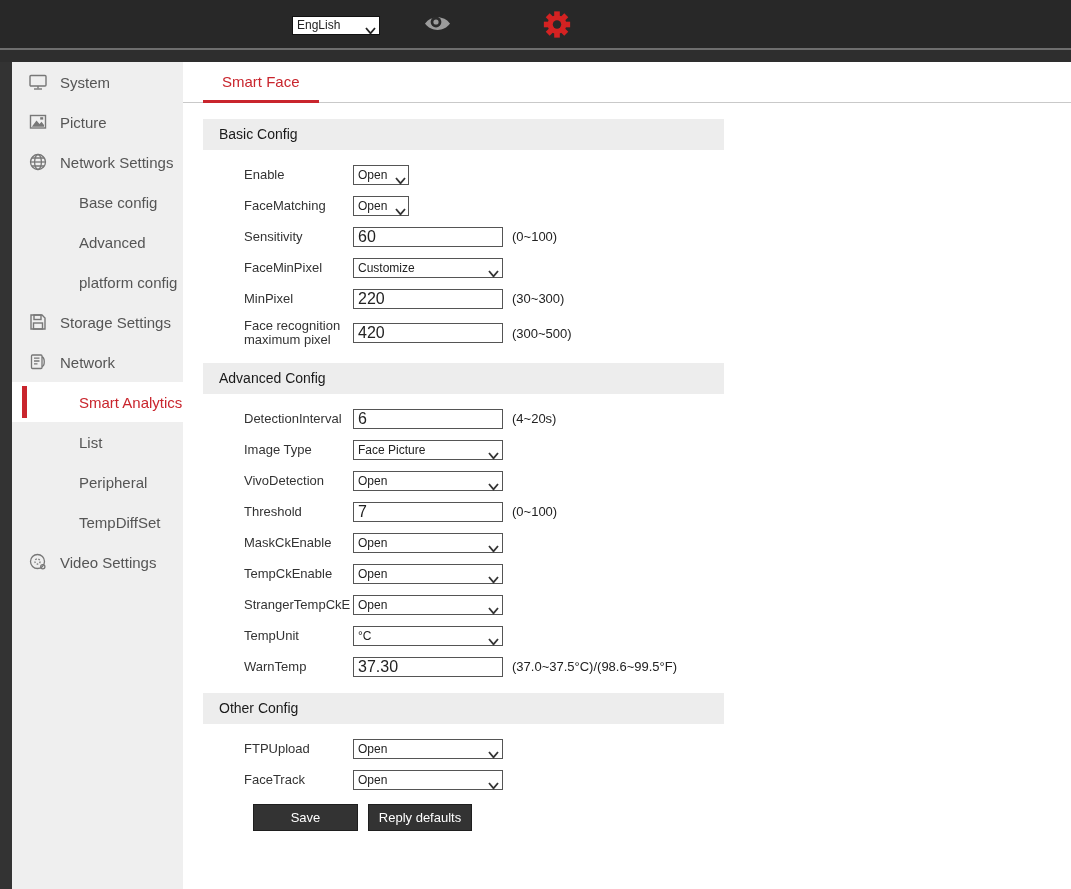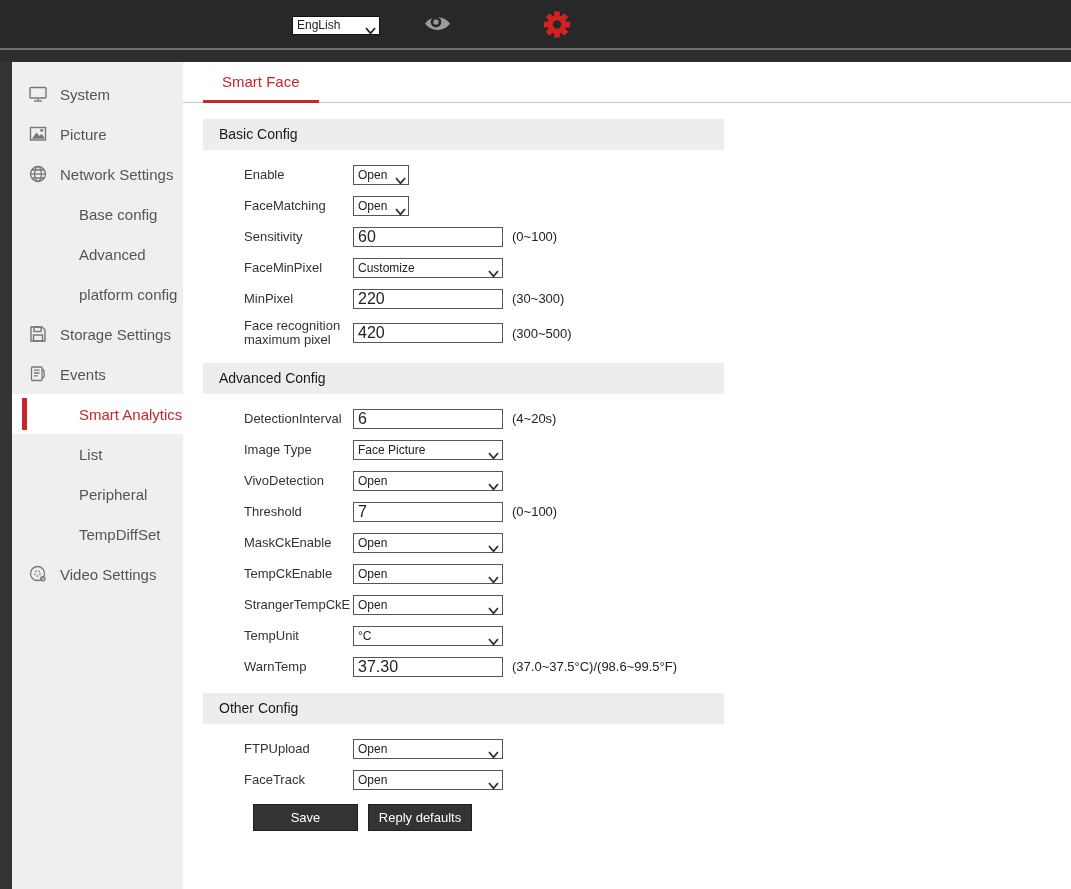--- a/index.html
+++ b/index.html
@@ -9,21 +9,21 @@
 
   
   .topbar { position:absolute; top:0; left:0; width:100%; height:48px; background:#282828; }
   .topstrip { position:absolute; top:48px; left:0; width:100%; height:14px; background:#2e2e2e; border-top:2px solid #6e6e6e; }
   .lang-wrap { position:absolute; left:292px; top:15px; }
   .hdr-eye { position:absolute; left:424px; top:12px; cursor:pointer; }
   .hdr-gear { position:absolute; left:542px; top:9px; cursor:pointer; }
 
   
   .leftstrip { position:absolute; left:0; top:62px; bottom:0; width:12px; background:#333; }
-  .sidebar { position:absolute; left:12px; top:62px; bottom:0; width:171px; background:#efefef; padding-top:12px; }
+  .sidebar { position:absolute; left:12px; top:62px; bottom:0; width:171px; background:#efefef; padding-top:0; }
   .side-item { position:relative; display:flex; align-items:center; height:40px; padding-left:16px; color:#555; font-size:15px; cursor:pointer; white-space:nowrap; overflow:hidden; }
   .side-item .side-icon { width:20px; height:20px; margin-right:12px; flex-shrink:0; display:inline-flex; align-items:center; justify-content:center; }
   .side-sub { padding-left:67px; }
   .side-item.active { background:#fff; color:#c9252d; }
   .side-item.active::before { content:""; position:absolute; left:10px; top:4px; bottom:4px; width:5px; background:#c9252d; }
 
   
   .main { position:absolute; left:183px; top:62px; right:0; bottom:0; background:#fff; }
   .tabbar { height:41px; border-bottom:1px solid #c9c9c9; padding-left:20px; }
   .tab { display:inline-block; height:41px; line-height:40px; padding:0 19px; color:#c9252d; font-size:15px; border-bottom:3px solid #c9252d; cursor:pointer; }
@@ -153,21 +153,21 @@
     </div>
 
     <div class="side-item">
       <span class="side-icon">
         <svg width="20" height="20" viewBox="0 0 20 20" fill="none" stroke="#777" stroke-width="1.3">
           <rect x="3.5" y="3" width="10.5" height="13.5" rx="1"></rect>
           <path d="M6 6.2h5.5 M6 9h5.5 M6 11.8h3.5"></path>
           <path d="M14 5 c3 .8 3 8.8 0 9.6"></path>
         </svg>
       </span>
-      <span class="side-label">Events</span>
+      <span class="side-label">Network</span>
     </div>
 
     <div class="side-item side-sub active">
       <span class="side-label">Smart Analytics</span>
     </div>
     <div class="side-item side-sub">
       <span class="side-label">List</span>
     </div>
     <div class="side-item side-sub">
       <span class="side-label">Peripheral</span>

